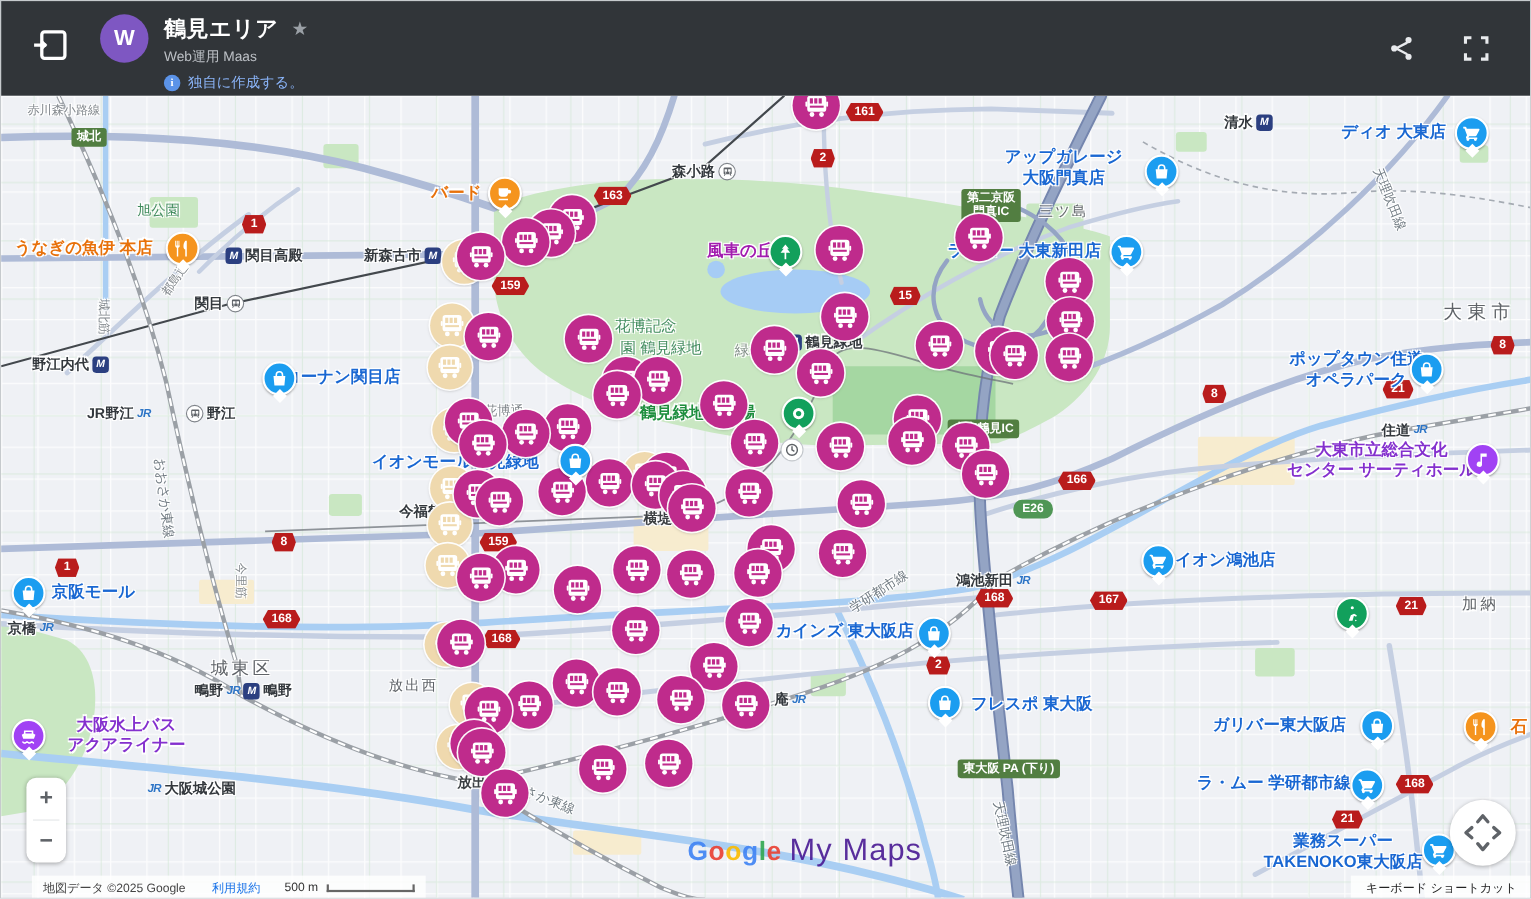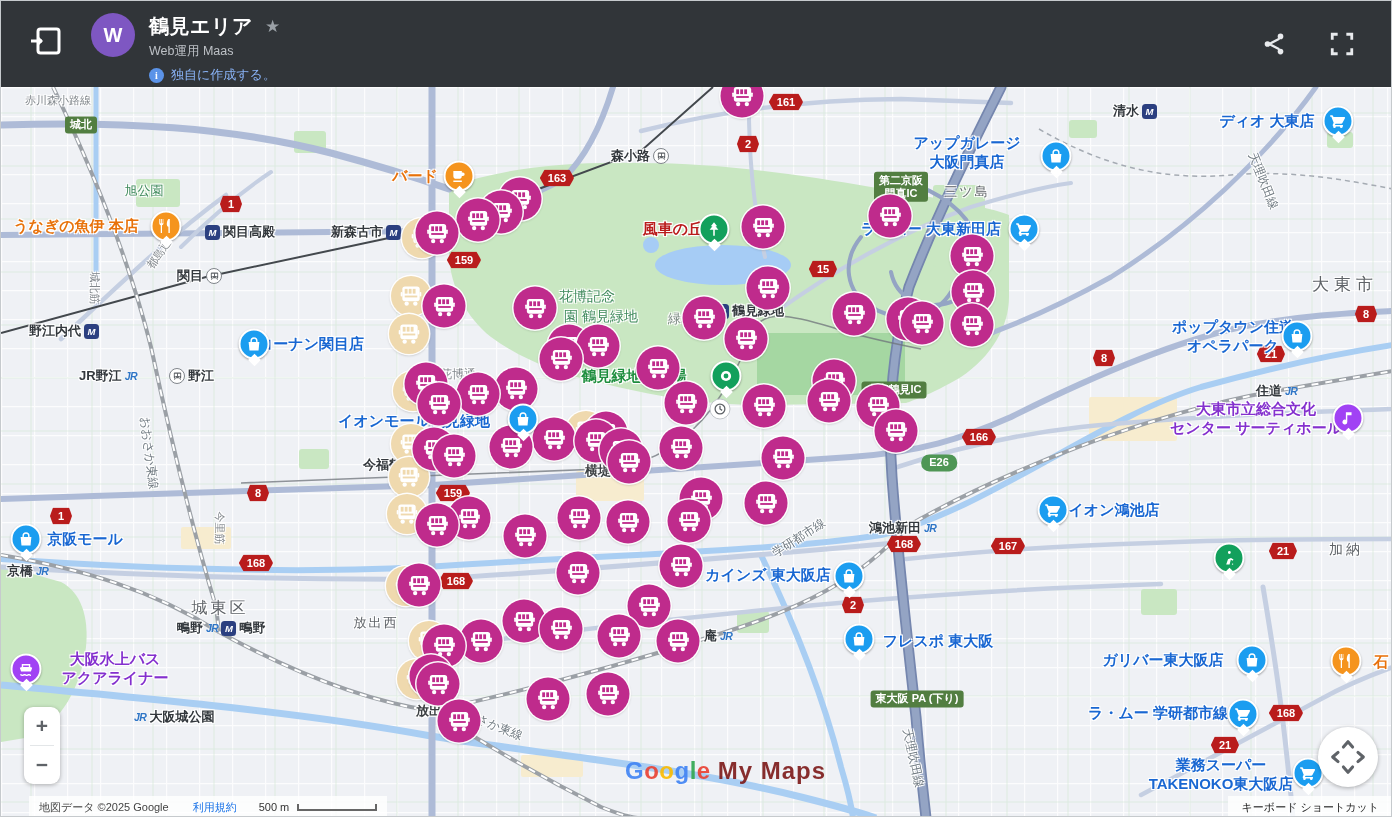--- a/index.html
+++ b/index.html
@@ -48,21 +48,21 @@
   .zbtn{flex:1;display:flex;align-items:center;justify-content:center;font-size:21px;color:#5F6368;cursor:pointer;font-weight:600;}
   .zdiv{height:1px;background:#E3E6E8;margin:0 6px;}
   .panctl{position:absolute;right:15px;top:640px;width:60px;height:60px;border-radius:50%;background:#fff;box-shadow:0 1px 4px rgba(0,0,0,.3);z-index:10;cursor:pointer;display:flex;align-items:center;justify-content:center;}
   .attrib{position:absolute;left:0;bottom:0;height:22px;background:rgba(255,255,255,.82);display:flex;align-items:center;font-size:11px;color:#444;padding:0 10px;gap:0;z-index:11;white-space:nowrap;margin-left:28px;}
   .attrib .tos{color:#1A73E8;margin-left:24px;cursor:pointer;}
   .attrib .sc{margin-left:22px;color:#333;}
   .scalebar{width:80px;height:7px;border-left:2px solid #666;border-right:2px solid #666;border-bottom:2px solid #666;margin-left:8px;}
   .kbd{position:absolute;right:0;bottom:0;height:22px;background:rgba(255,255,255,.82);display:flex;align-items:center;font-size:11px;color:#222;padding:0 14px;z-index:11;}
   .wm{position:absolute;left:624px;top:670px;display:flex;align-items:baseline;z-index:9;font-weight:600;opacity:.92;}
   .wm span{font-size:24px;letter-spacing:.5px;}
-  .wm .rest{color:#7f1d1d;font-weight:700;margin-left:7px;font-size:24px;letter-spacing:1px;}
+  .wm .rest{color:#4c1d95;font-weight:400;margin-left:7px;font-size:28px;letter-spacing:1px;}
 </style>
 </head>
 <body>
 
 <div class="frame">
 
   <div class="hdr" style="background: rgb(49, 53, 57);">
     <div class="hdr-left">
       <div class="panel-btn">
         <svg viewBox="0 0 36 36">
@@ -1344,21 +1344,21 @@
           <svg viewBox="0 0 24 24">
             <path d="M4 5h12v7a4 4 0 0 1-4 4H8a4 4 0 0 1-4-4V5zm12 2h1.5a2.5 2.5 0 0 1 0 5H16V7zM4 18.5h12v2H4z" fill="#fff"></path>
           </svg>
         </div>
         <div class="poi-label halo" style="left: 414px; top: 89px; color: rgb(232, 113, 10);"><div>バード</div></div>
         <div class="pin" style="left: 713px; top: 142px; background: rgb(18, 160, 92);">
           <svg viewBox="0 0 24 24">
             <path d="M12 2.5l4.5 5.5h-2.3l4 5H14v0h-4v0H5.8l4-5H7.5L12 2.5zM10.9 13h2.2v8.5h-2.2z" fill="#fff"></path>
           </svg>
         </div>
-        <div class="poi-label halo" style="left: 672px; top: 142px; color: #b91c1c;"><div>風車の丘</div></div>
+        <div class="poi-label halo" style="left: 672px; top: 142px; color: #a21caf;"><div>風車の丘</div></div>
         <div class="pin" style="left: 725px; top: 289px; background: rgb(18, 160, 92);">
           <svg viewBox="0 0 24 24">
             <circle cx="12" cy="12" r="7.2" fill="#fff"></circle>
             <circle cx="12" cy="12" r="3.4" fill="#12A05C"></circle>
           </svg>
         </div>
         <div class="poi-label halo" style="left: 633px; top: 289px; color: rgb(30, 142, 62);"><div>鶴見緑地球技場</div></div>
         <div class="pin" style="left: 1055px; top: 69px; background: rgb(27, 157, 240);">
           <svg viewBox="0 0 24 24">
             <path d="M7 9V7.5A5 5 0 0 1 17 7.5V9h2.6l-1.2 12H5.6L4.4 9H7zm2 0h6V7.5a3 3 0 0 0-6 0V9z" fill="#fff"></path>

